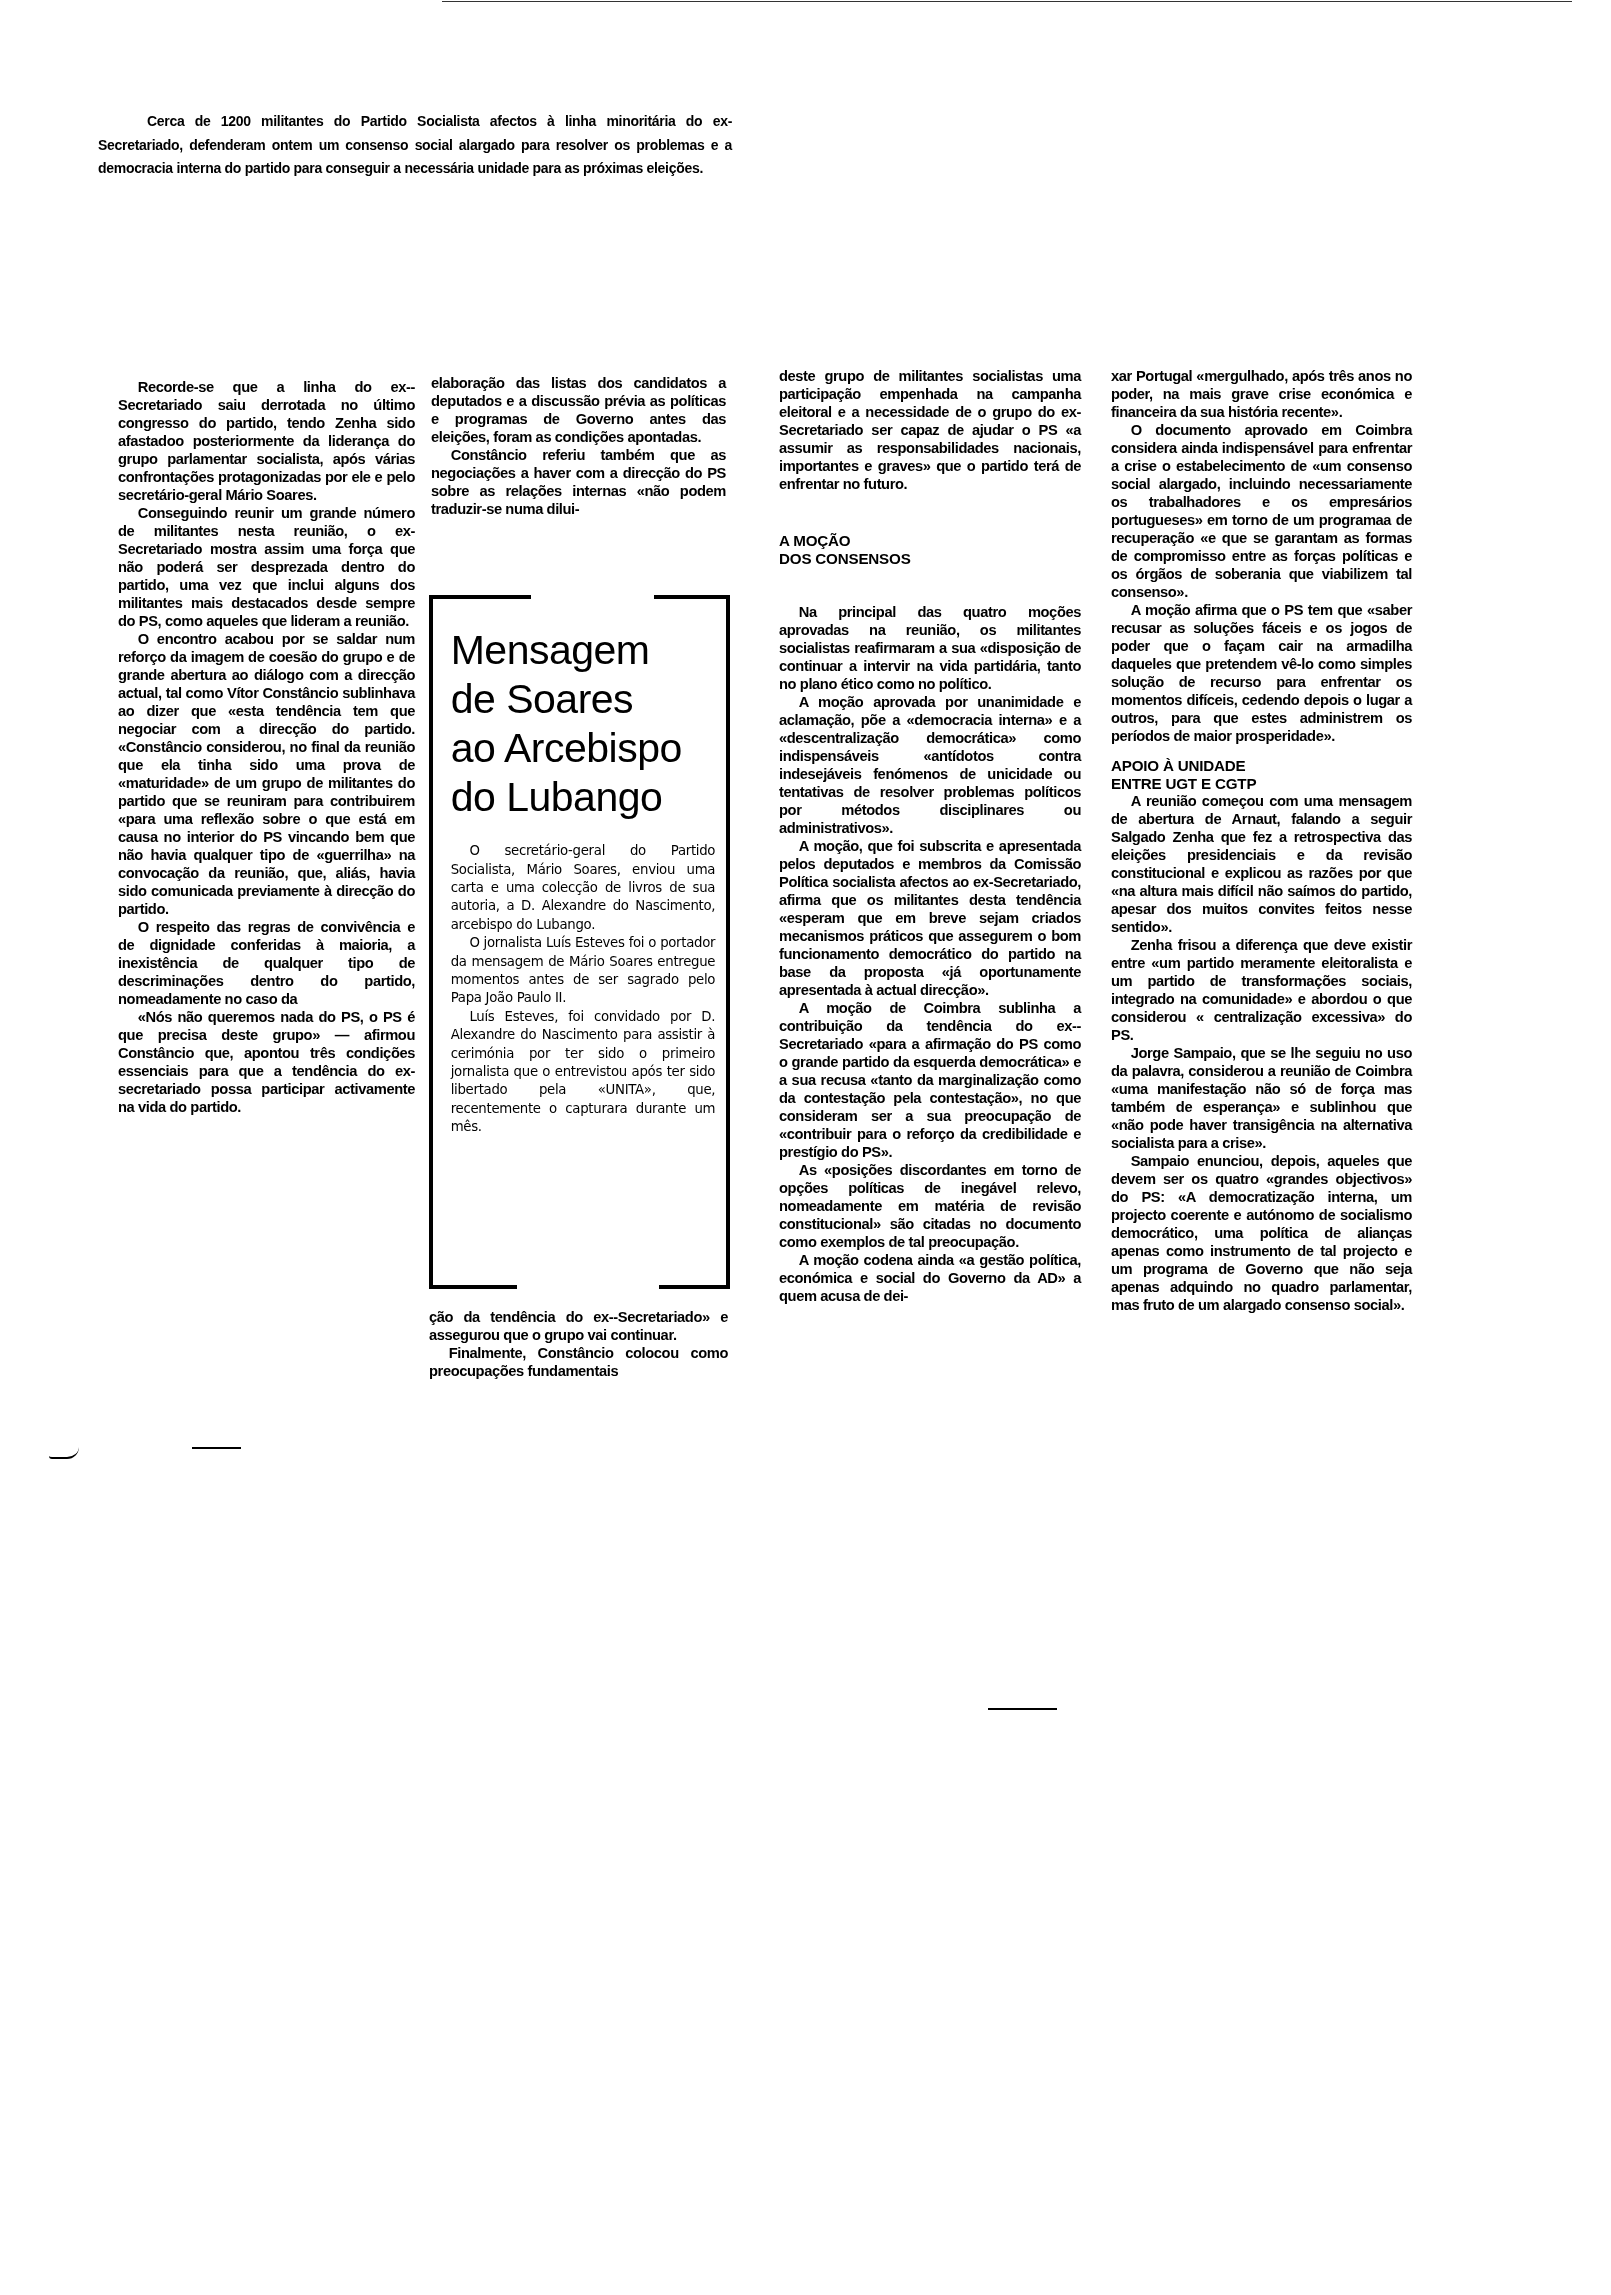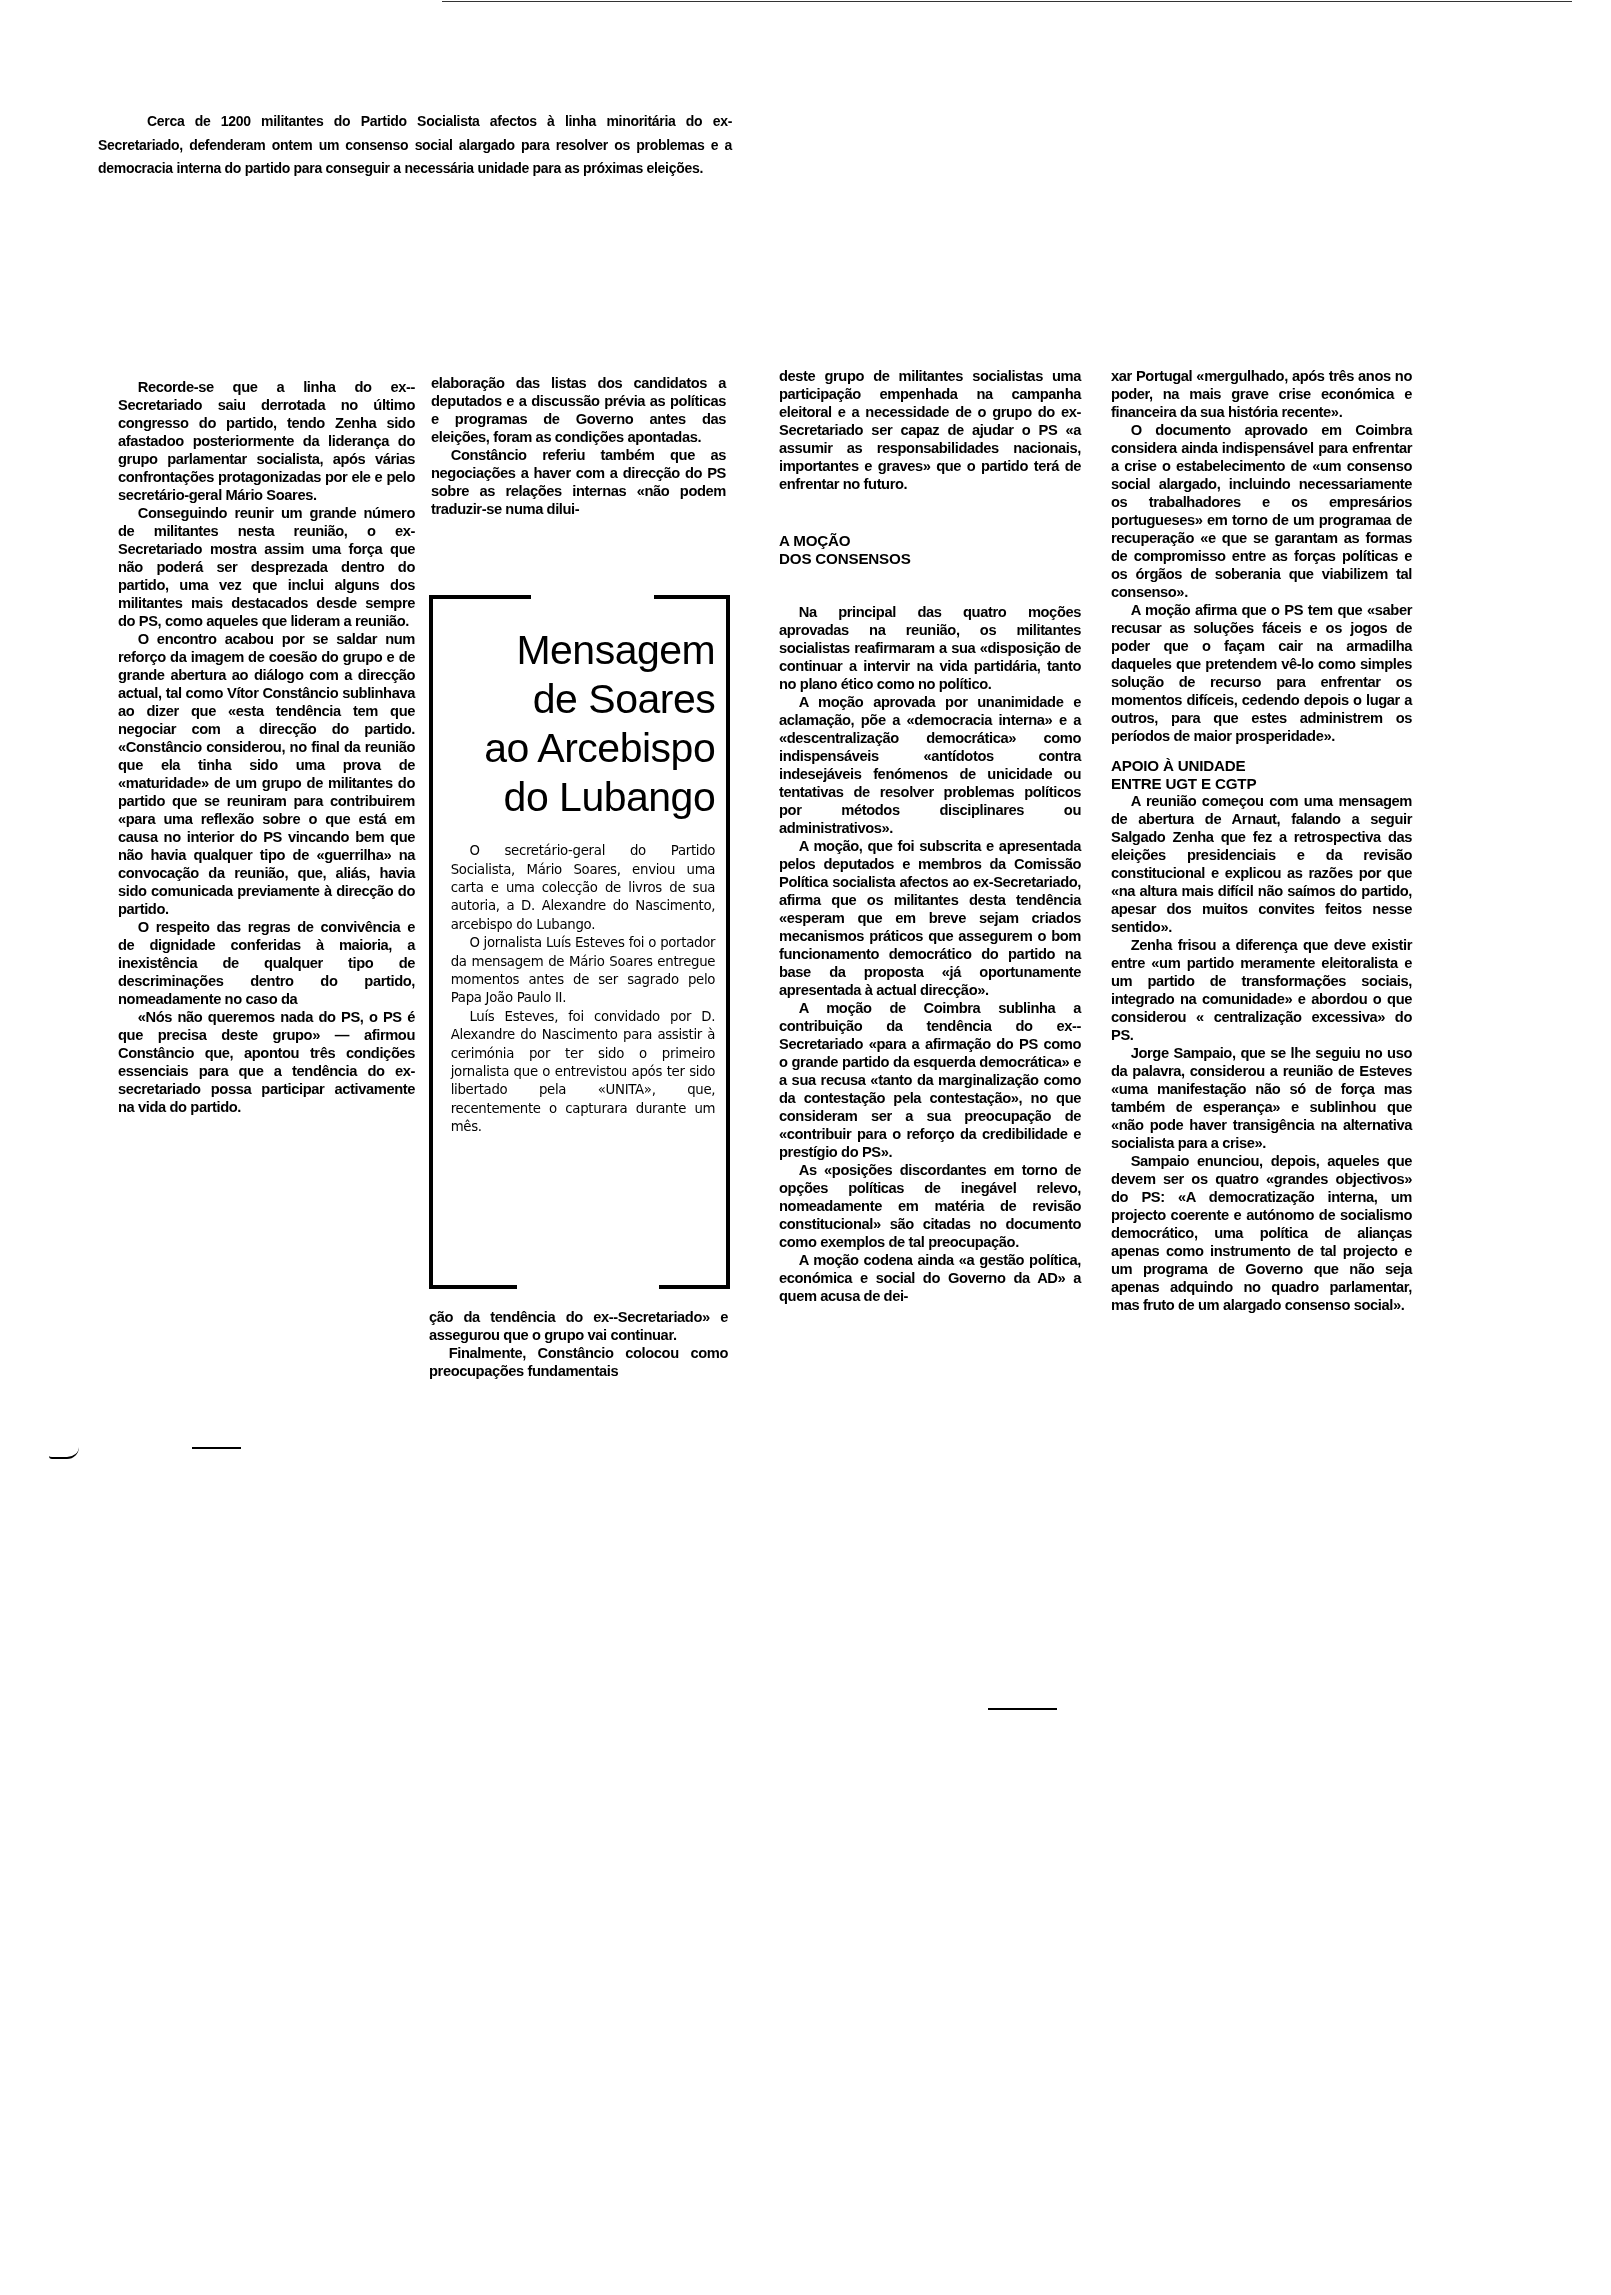--- a/index.html
+++ b/index.html
@@ -29,21 +29,21 @@
   .col3 .subhead { margin-top: 39px; margin-bottom: 36px; }
   .col4 .subhead { margin-top: 11.8px; }
   .box {
     position: absolute; left: 429px; top: 595px; width: 301px; height: 694px;
     border: 4.4px solid #000; box-sizing: border-box; padding: 17.7px 10.8px 0 17.7px;
   }
   .box-gap-top { position: absolute; left: 98px; top: -5.9px; width: 123px; height: 6.9px; background: #fff; }
   .box-gap-bot { position: absolute; left: 84px; bottom: -5.9px; width: 142px; height: 6.9px; background: #fff; }
   .box-title {
     font-family: "Liberation Sans", sans-serif; font-weight: normal;
-    font-size: 41px; line-height: 49px; text-align: right; margin: 9.8px 0 19.7px 0; letter-spacing: -0.5px;
+    font-size: 41px; line-height: 49px; text-align: left; margin: 9.8px 0 19.7px 0; letter-spacing: -0.5px;
   }
   .box-body { font-family: "DejaVu Sans", sans-serif; font-weight: normal; font-size: 13.3px; line-height: 18.4px; text-align: justify; letter-spacing: -0.3px; }
   .box-body p { margin: 0; text-indent: 18.7px; }
   .rule { position: absolute; height: 1.5px; background: #000; }
   .mark { position: absolute; font-size: 14.7px; }
 </style>
 </head>
 <body>
 
 <div class="topline"></div>
@@ -103,20 +103,20 @@
 <div class="col col4">
   <p class="noindent">xar Portugal «mergulhado, após três anos no poder, na mais grave crise económica e financeira da sua história recente».</p>
   <p>O documento aprovado em Coimbra considera ainda indispensável para enfrentar a crise o estabelecimento de «um consenso social alargado, incluindo necessariamente os trabalhadores e os empresários portugueses» em torno de um programaa de recuperação «e que se garantam as formas de compromisso entre as forças políticas e os órgãos de soberania que viabilizem tal consenso».</p>
   <p>A moção afirma que o PS tem que «saber recusar as soluções fáceis e os jogos de poder que o façam cair na armadilha daqueles que pretendem vê-lo como simples solução de recurso para enfrentar os momentos difíceis, cedendo depois o lugar a outros, para que estes administrem os períodos de maior prosperidade».</p>
   <div class="subhead">
     <div>APOIO À UNIDADE</div>
     <div>ENTRE UGT E CGTP</div>
   </div>
   <p>A reunião começou com uma mensagem de abertura de Arnaut, falando a seguir Salgado Zenha que fez a retrospectiva das eleições presidenciais e da revisão constitucional e explicou as razões por que «na altura mais difícil não saímos do partido, apesar dos muitos convites feitos nesse sentido».</p>
   <p>Zenha frisou a diferença que deve existir entre «um partido meramente eleitoralista e um partido de transformações sociais, integrado na comunidade» e abordou o que considerou « centralização excessiva» do PS.</p>
-  <p>Jorge Sampaio, que se lhe seguiu no uso da palavra, considerou a reunião de Esteves «uma manifestação não só de força mas também de esperança» e sublinhou que «não pode haver transigência na alternativa socialista para a crise».</p>
+  <p>Jorge Sampaio, que se lhe seguiu no uso da palavra, considerou a reunião de Coimbra «uma manifestação não só de força mas também de esperança» e sublinhou que «não pode haver transigência na alternativa socialista para a crise».</p>
   <p>Sampaio enunciou, depois, aqueles que devem ser os quatro «grandes objectivos» do PS: «A democratização interna, um projecto coerente e autónomo de socialismo democrático, uma política de alianças apenas como instrumento de tal projecto e um programa de Governo que não seja apenas adquindo no quadro parlamentar, mas fruto de um alargado consenso social».</p>
 </div>
 
 <div class="rule" style="left:192px;top:1447px;width:49px;height:1.5px;"></div>
 <div class="rule" style="left:988px;top:1708px;width:69px;height:1.5px;"></div>
 <div class="mark" style="left:49px;top:1447px;width:29.5px;height:9.8px;border-bottom:2px solid #000;border-radius:0 0 19.7px 4.9px;"></div>
 
 
 </body></html>

